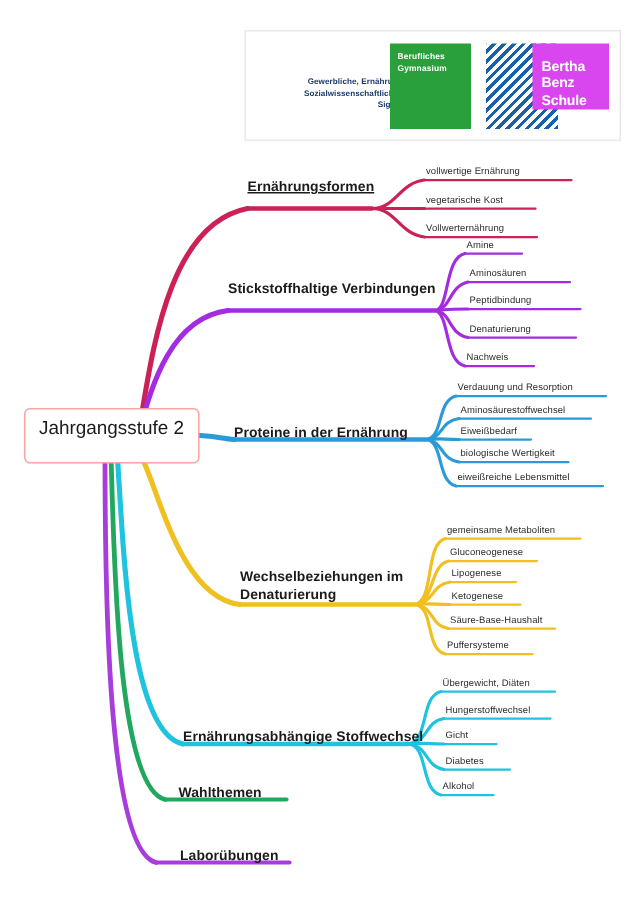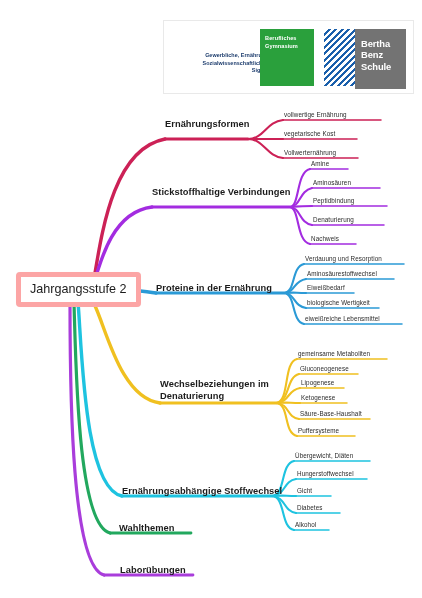--- a/index.html
+++ b/index.html
@@ -81,45 +81,45 @@
         -45deg,
         #1a5fab 0px, #1a5fab 2.2px,
         #ffffff 2.2px, #ffffff 4.6px
       );
   }
   .logo-blue {
     position: absolute;
     left: 191px;
     top: 8px;
     width: 51px;
-    height: 60px;
-    background: #737373;
+    height: 44px;
+    background: #d946ef;
   }
   .logo-blue span {
     display: block;
     color: #ffffff;
     font-size: 9.4px;
     font-weight: bold;
     line-height: 11.4px;
     padding: 9px 0 0 6px;
     letter-spacing: -0.1px;
   }
 
   
   .node {
     position: absolute;
     white-space: nowrap;
     color: #1b1b1b;
   }
   .root-node {
     left: 16px;
     top: 272px;
-    padding: 5px 9px 6px 9px;
+    padding: 5px 9px 16px 9px;
     background: #ffffff;
-    border: 5px solid #fca5a5;
+    border: 1px solid #fca5a5;
     border-radius: 4px;
     font-size: 12.6px;
     box-shadow: 0 0 1px rgba(0,0,0,0.05);
     z-index: 5;
   }
   .main-node {
     font-size: 9.3px;
     font-weight: bold;
     letter-spacing: 0.05px;
     z-index: 4;
@@ -215,21 +215,21 @@
       <span>Berufliches Gymnasium</span>
     </div>
     <div class="logo-stripes"></div>
     <div class="logo-blue">
       <span>Bertha Benz Schule</span>
     </div>
   </div>
 
   <div class="node root-node">Jahrgangsstufe 2</div>
 
-  <div class="node main-node" style="left:165px; top:119px;">Ernährungsformen</div>
+  <div class="node main-node" style="left:165px; top:119px;text-decoration:underline;">Ernährungsformen</div>
   <div class="node main-node" style="left:152px; top:187px;">Stickstoffhaltige Verbindungen</div>
   <div class="node main-node" style="left:156px; top:283px;">Proteine in der Ernährung</div>
   <div class="node main-node" style="left:160px; top:379px; white-space:normal; width:120px;">Wechselbeziehungen im Denaturierung</div>
   <div class="node main-node" style="left:122px; top:486px;">Ernährungsabhängige Stoffwechsel</div>
   <div class="node main-node" style="left:119px; top:523px;">Wahlthemen</div>
   <div class="node main-node" style="left:120px; top:565px;text-align:right;">Laborübungen</div>
 
   <div class="node leaf-node" style="left:284px; top:111px;">vollwertige Ernährung</div>
   <div class="node leaf-node" style="left:284px; top:130px;">vegetarische Kost</div>
   <div class="node leaf-node" style="left:284px; top:149px;">Vollwerternährung</div>

